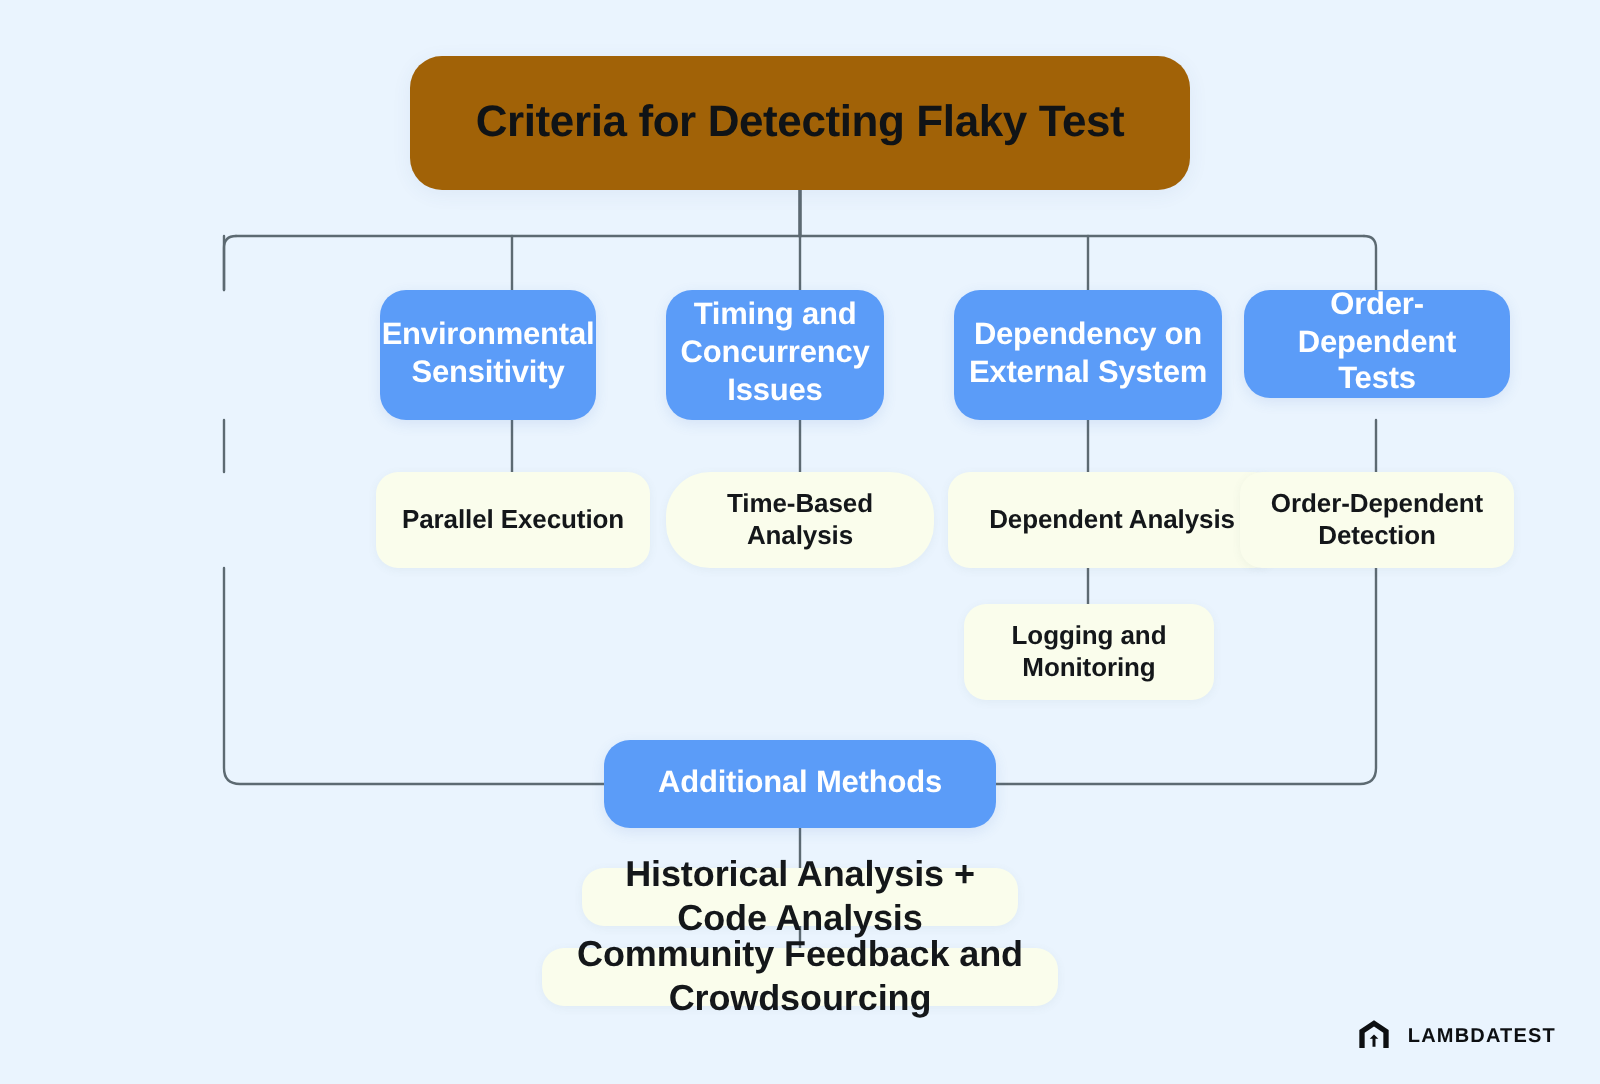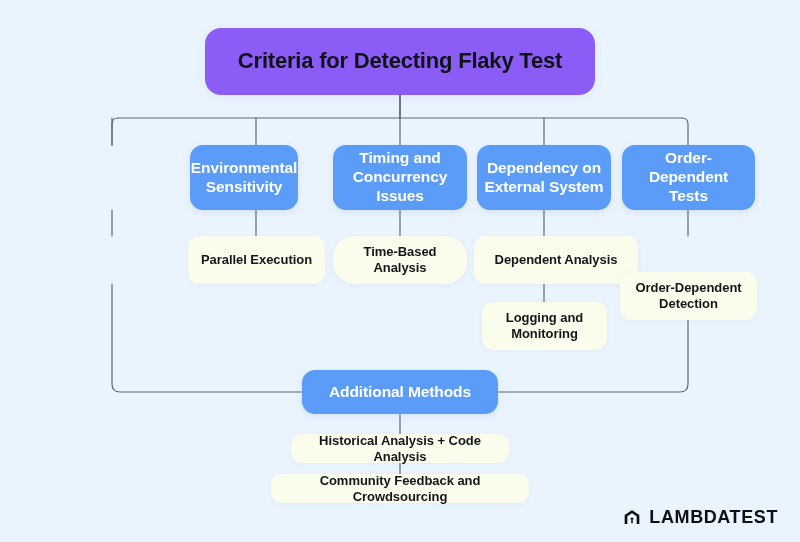--- a/index.html
+++ b/index.html
@@ -17,21 +17,21 @@
     position:absolute;
     box-sizing:border-box;
     display:flex;align-items:center;justify-content:center;
     text-align:center;
     border-radius:12px;
     line-height:1.22;
     z-index:2;
   }
 
   .title-node{
-    background:#8b5cf6;
+    background:#a16207;
     border-radius:16px;
     color:#101316;
     font-size:22px;
     font-weight:700;
     letter-spacing:-0.2px;
     box-shadow:0 2px 10px rgba(60,90,140,0.07);
   }
 
   .cat-node{
     background:#5b9cf8;
@@ -46,31 +46,31 @@
   .leaf-node{
     background:#fafdec;
     color:#14171a;
     font-size:13px;
     font-weight:600;
     letter-spacing:-0.05px;
     border-radius:11px;
     box-shadow:0 1px 5px rgba(90,110,120,0.07);
   }
 
-  .leaf-node.wide{font-size:13px;}
+  .leaf-node.wide{font-size:18px;}
 
   .logo{
     position:absolute;
     right:22px;bottom:14px;
     display:flex;align-items:center;gap:7px;
     z-index:3;
   }
   .logo-mark{display:block;}
   .logo-text{
-    font-size:18px;
+    font-size:10px;
     font-weight:800;
     letter-spacing:0.6px;
     color:#0d0f12;
   }
 </style>
 </head>
 <body>
 
 <div id="stage">
 
@@ -105,40 +105,40 @@
     </g>
   </svg>
 
   <div class="node title-node" style="left:205px;top:28px;width:390px;height:67px;">
     <span>Criteria for Detecting Flaky Test</span>
   </div>
 
   <div class="node cat-node" style="left:190px;top:145px;width:108px;height:65px;padding:0 8px;">
     <span>Environmental Sensitivity</span>
   </div>
-  <div class="node cat-node" style="left:333px;top:145px;width:134px;height:65px;padding:12px 8px;">
+  <div class="node cat-node" style="left:333px;top:145px;width:109px;height:65px;padding:12px 8px;">
     <span>Timing and Concurrency Issues</span>
   </div>
   <div class="node cat-node" style="left:477px;top:145px;width:134px;height:65px;padding:0 6px;">
     <span>Dependency on External System</span>
   </div>
-  <div class="node cat-node" style="left:622px;top:145px;width:133px;height:65px;padding:16px 6px;">
+  <div class="node cat-node" style="left:622px;top:145px;width:133px;height:54px;padding:16px 6px;">
     <span>Order-Dependent Tests</span>
   </div>
 
   <div class="node leaf-node" style="left:188px;top:236px;width:137px;height:48px;padding:0 8px;">
     <span>Parallel Execution</span>
   </div>
   <div class="node leaf-node" style="left:333px;top:236px;width:134px;height:48px;padding:0 8px;border-radius:22px;">
     <span>Time-Based Analysis</span>
   </div>
   <div class="node leaf-node" style="left:474px;top:236px;width:164px;height:48px;padding:0 3px;">
     <span>Dependent Analysis</span>
   </div>
-  <div class="node leaf-node" style="left:620px;top:236px;width:137px;height:48px;padding:0 8px;margin-top:36px;">
+  <div class="node leaf-node" style="left:620px;top:236px;width:137px;height:48px;padding:0 8px;">
     <span>Order-Dependent Detection</span>
   </div>
 
   <div class="node leaf-node" style="left:482px;top:302px;width:125px;height:48px;padding:16px 8px;">
     <span>Logging and Monitoring</span>
   </div>
 
   <div class="node cat-node" style="left:302px;top:370px;width:196px;height:44px;padding:0 10px;">
     <span>Additional Methods</span>
   </div>

